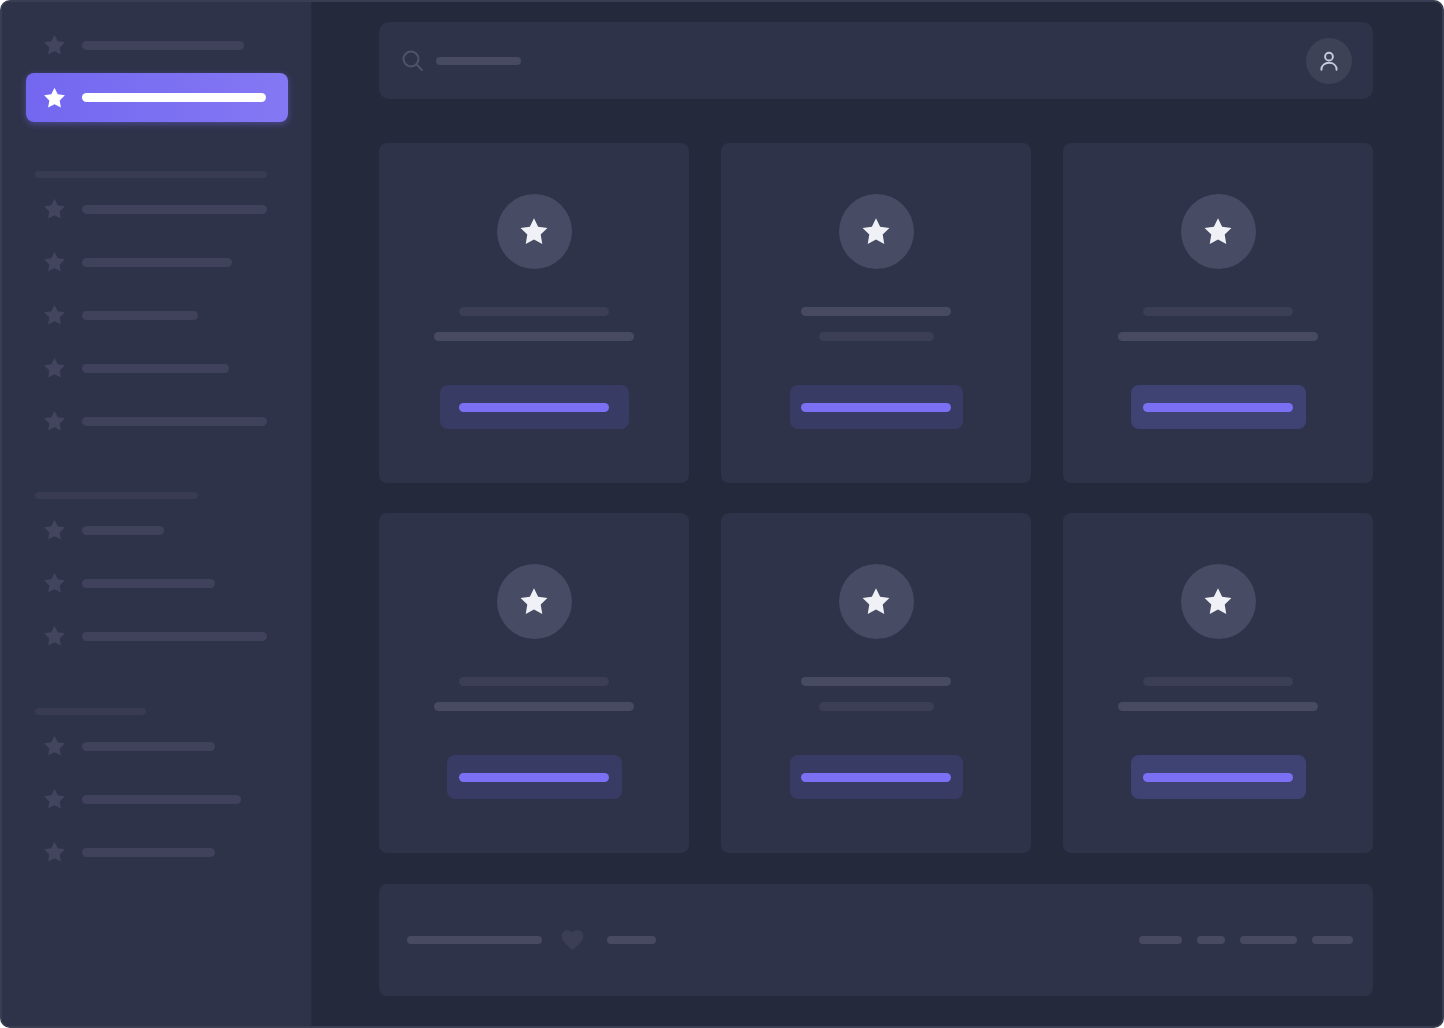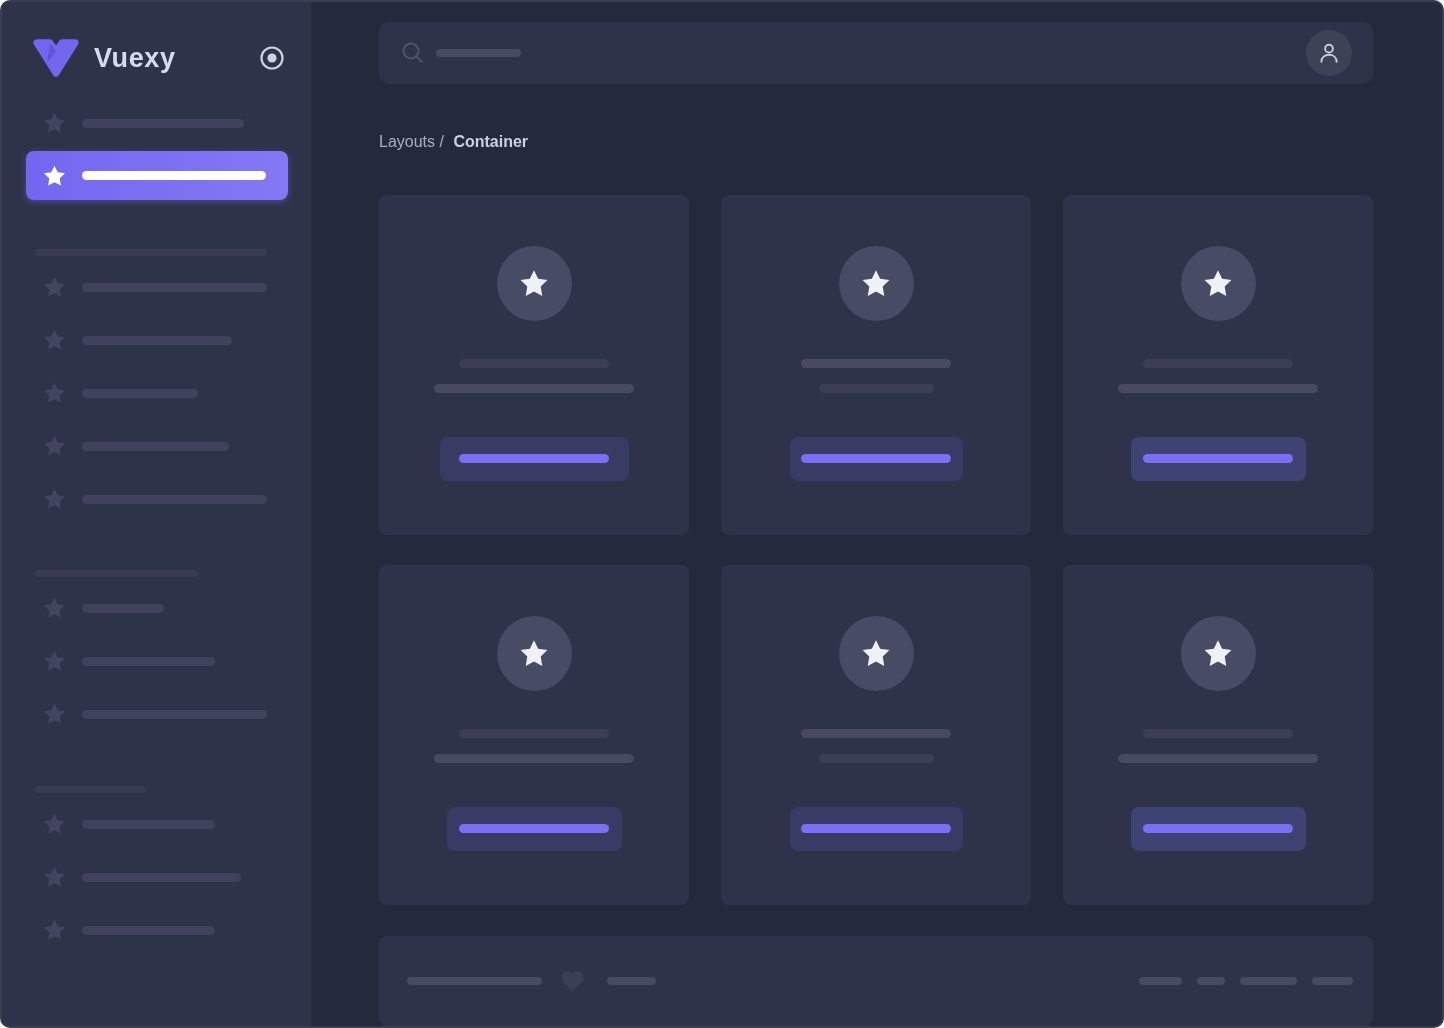--- a/index.html
+++ b/index.html
@@ -151,35 +151,20 @@
   .wide-card .bar { height: 8px; border-radius: 4px; background: var(--skeleton-bright, #474a61); }
   .wide-card .heart { color: var(--skeleton-dim, #3b3e55); display: flex; margin: 0 20px 0 16px; cursor: pointer; }
   .wide-right { margin-left: auto; display: flex; align-items: center; gap: 15px; }
 </style>
 </head>
 <body>
 
 <div class="app">
 
   <aside class="sidebar">
-    <div class="logo-row">
-      <span class="logo-mark">
-        <svg width="52" height="40" viewBox="0 0 68 52">
-          <polygon points="9,6 26,6 34,17.5 42,6 59,6 34,46" fill="#7367f0" stroke="#7367f0" stroke-width="9" stroke-linejoin="round"></polygon>
-          <polygon points="26.5,6.5 34,17.5 22,33" fill="#4f46c8" opacity="0.55"></polygon>
-        </svg>
-      </span>
-      <span class="brand">Vuexy</span>
-      <span class="pin-toggle">
-        <svg width="26" height="26" viewBox="0 0 26 26">
-          <circle cx="13" cy="13" r="10.5" fill="none" stroke="#ced2e6" stroke-width="2.2"></circle>
-          <circle cx="13" cy="13" r="4.6" fill="#ced2e6"></circle>
-        </svg>
-      </span>
-    </div>
 
     <div class="side-item intro">
       <span class="star-icon">
         <svg width="25" height="24" viewBox="0 0 24 24">
             <path fill="currentColor" d="M12 1.7l3.2 6.6 7.2 1-5.2 5.1 1.2 7.2L12 18.2l-6.4 3.4 1.2-7.2L1.6 9.3l7.2-1z"></path>
           </svg>
       </span>
       <span class="bar" style="width: 162px;"></span>
     </div>
 
@@ -302,24 +287,20 @@
       <div class="avatar-btn">
         <span style="display:flex">
           <svg width="26" height="26" viewBox="0 0 24 24" fill="none" stroke="currentColor" stroke-width="1.8" stroke-linecap="round">
             <circle cx="12" cy="8" r="3.6"></circle>
               <path d="M5 20c0-4 3.1-6.3 7-6.3s7 2.3 7 6.3"></path>
           </svg>
         </span>
       </div>
     </div>
 
-    <div class="breadcrumb">
-      <span class="prefix">Layouts /</span>
-      <span class="current">Container</span>
-    </div>
 
     <div class="grid">
 
       <div class="card">
         <div class="card-avatar">
           <span style="display:flex">
               <svg width="32" height="31" viewBox="0 0 24 24">
                 <path fill="currentColor" d="M12 1.7l3.2 6.6 7.2 1-5.2 5.1 1.2 7.2L12 18.2l-6.4 3.4 1.2-7.2L1.6 9.3l7.2-1z"></path>
               </svg>
             </span>

